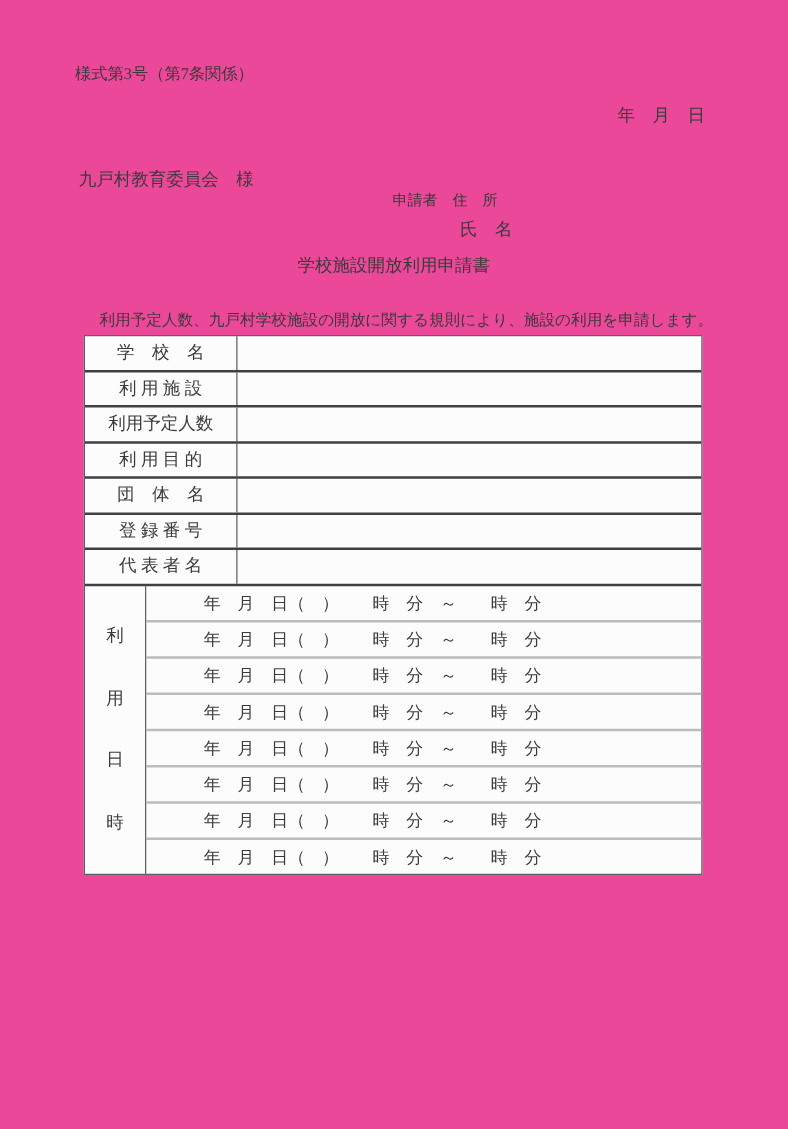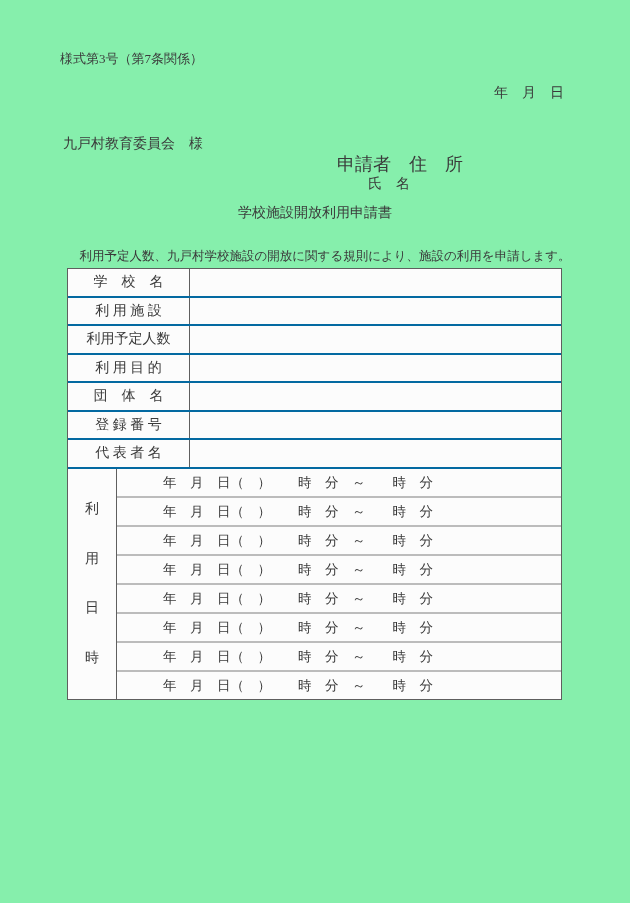--- a/index.html
+++ b/index.html
@@ -4,43 +4,42 @@
 <style>
   html, body {
     margin: 0;
     padding: 0;
     background: #fbfbfb;
   }
   .page {
     position: relative;
     width: 630px;
     height: 903px;
-    background: #86efac;
+    background: #ec4899;
     color: #3a3a3a;
     font-family: "Liberation Serif", "DejaVu Serif", serif;
     overflow: hidden;
   }
   .abs { position: absolute; white-space: pre; }
 
   .form-code {
     left: 60px; top: 50px;
     font-size: 13px;
   }
   .date-line {
     right: 66px; top: 84px;
     font-size: 14px;
   }
   .addressee {
     left: 63px; top: 135px;
     font-size: 14px;
   }
   .applicant-line1 {
     left: 314px; top: 152px;
-    font-size: 18px;
-    margin-left: 23px;
+    font-size: 12px;
   }
   .applicant-line2 {
     left: 344px; top: 175px;
     font-size: 14px;
     margin-left: 24px;
   }
   .doc-title {
     left: 0; right: 0; top: 204px;
     text-align: center;
     font-size: 14px;
@@ -58,21 +57,21 @@
     width: 495px;
     border: 1px solid #5f5f5f;
     box-sizing: border-box;
     background: #fcfcfc;
   }
   .app-table * { box-sizing: border-box; }
 
   .frow {
     display: flex;
     height: 28.5px;
-    border-bottom: 2px solid #0369a1;
+    border-bottom: 2px solid #404040;
   }
   .flabel {
     width: 122px;
     border-right: 1px solid #5f5f5f;
     display: flex;
     align-items: center;
     justify-content: center;
     font-size: 14px;
     white-space: pre;
   }

